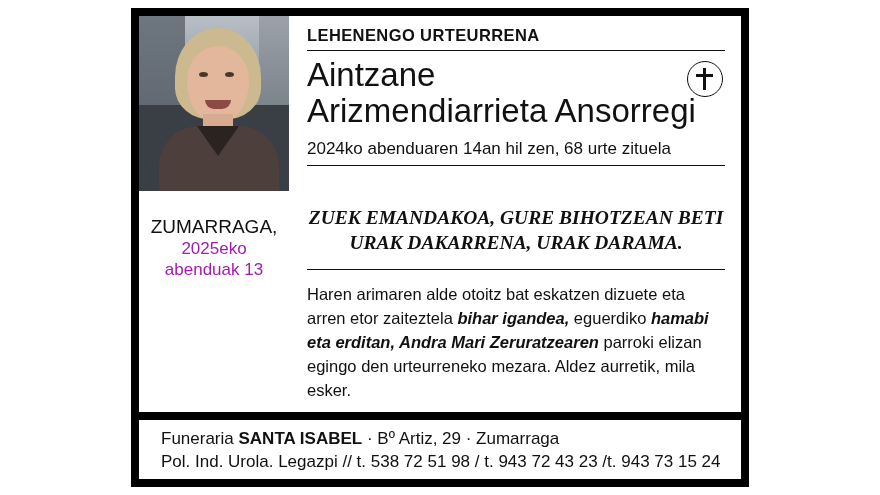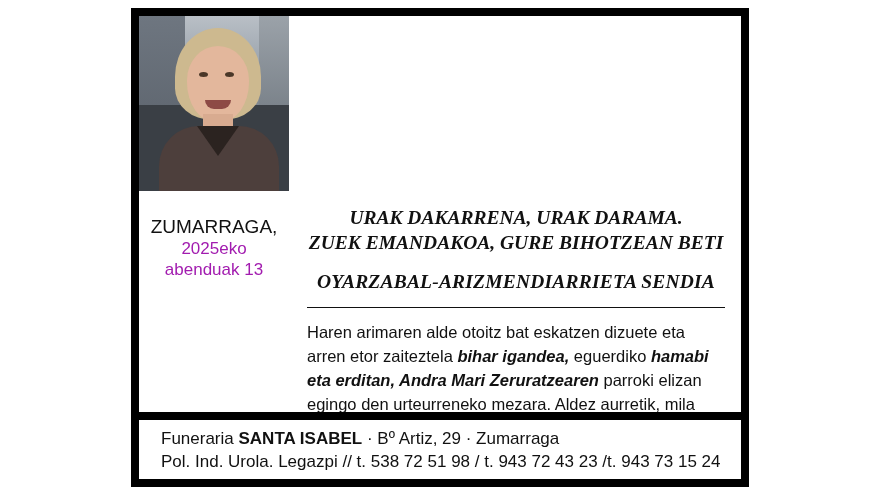--- a/index.html
+++ b/index.html
@@ -279,33 +279,43 @@
           <div class="hair"></div>
           <div class="face"></div>
           <div class="eye-l"></div>
           <div class="eye-r"></div>
           <div class="mouth"></div>
           <div class="neck"></div>
           <div class="body"></div>
           <div class="collar"></div>
         </div>
 
+        <div class="headline">
+          <div class="eyebrow">LEHENENGO URTEURRENA</div>
+          <hr class="rule">
+          <div class="name-block">
+            <div class="name1">Aintzane</div>
+            <div class="name2">Arizmendiarrieta Ansorregi</div>
+            <div class="cross"></div>
+          </div>
+          <div class="death-line">2024ko abenduaren 14an hil zen, 68 urte zituela</div>
+          <hr class="hr-under-death">
+        </div>
       </div>
 
       <div class="mid-area">
         <div class="left-col">
           <div class="town">ZUMARRAGA,</div>
           <div class="date1">2025eko</div>
           <div class="date2">abenduak 13</div>
         </div>
 
         <div class="right-col">
+          <div class="verse">ZUEK EMANDAKOA, GURE BIHOTZEAN BETI</div>
           <div class="verse">URAK DAKARRENA, URAK DARAMA.</div>
-          <div class="verse">ZUEK EMANDAKOA, GURE BIHOTZEAN BETI</div>
-          <div class="family">OYARZABAL-ARIZMENDIARRIETA SENDIA</div>
           <hr class="hr-mid">
           <div class="body-text">
             <span>Haren arimaren alde otoitz bat eskatzen dizuete eta arren etor zaiteztela </span><b>bihar igandea,</b><span> eguerdiko </span><b>hamabi eta erditan, Andra Mari Zeruratzearen</b><span> parroki elizan egingo den urteurreneko mezara. Aldez aurretik, mila esker.</span>
           </div>
         </div>
       </div>
 
       <div class="footer">
         <hr class="footer-rule">
         <div class="footer-lines">

